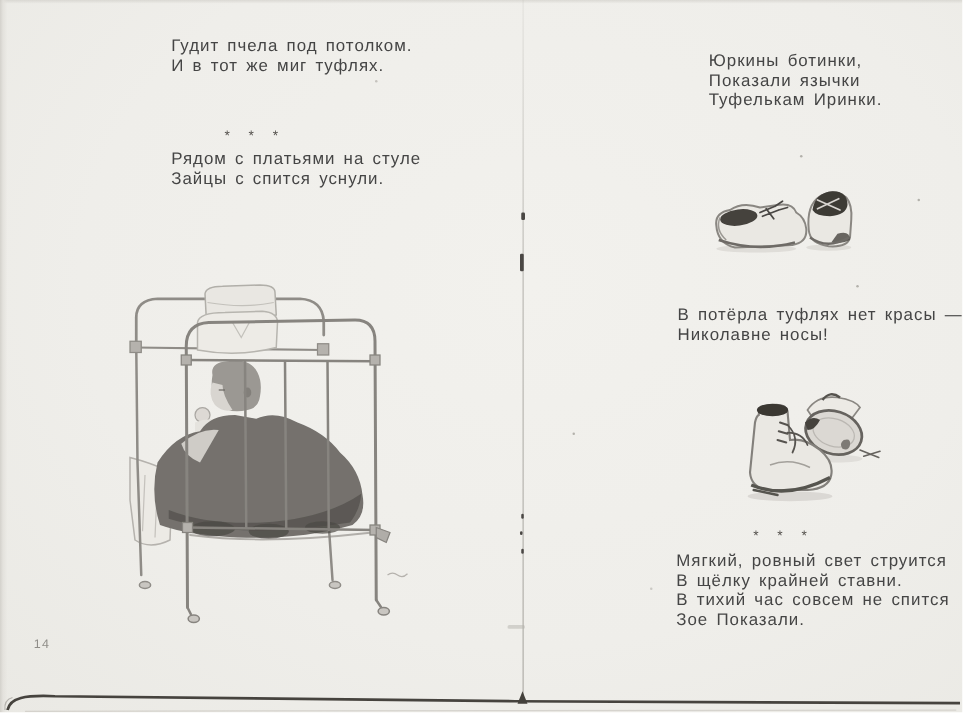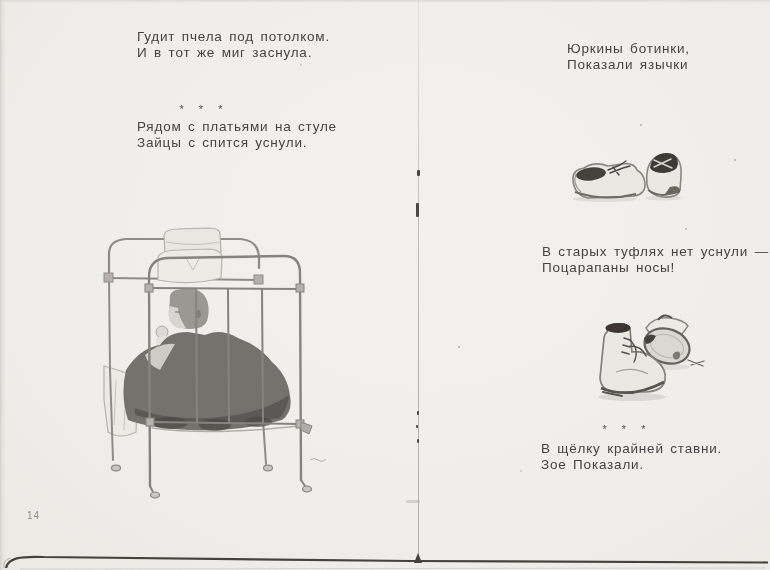--- a/index.html
+++ b/index.html
@@ -25,21 +25,21 @@
 </head>
 <body>
 
 <div class="scan">
   <div class="edge-top"></div>
   <div class="edge-left"></div>
 
   <div>
     <div class="poem" style="left:137px;top:29px">
       <div class="line">Гудит пчела под потолком.</div>
-      <div class="line">И в тот же миг заснула.</div>
+      <div class="line">И в тот же миг туфлях.</div>
     </div>
     <div class="sep" style="left:178px;top:103px;width:52px">* * *</div>
     <div class="poem" style="left:137px;top:119px">
       <div class="line">Рядом с платьями на стуле</div>
       <div class="line">Зайцы с спится уснули.</div>
     </div>
 
     <svg class="illu" style="left:60px;top:220px" width="330" height="290" viewBox="0 0 330 290">
       <defs>
           <filter id="soft">
@@ -116,20 +116,21 @@
   <div class="gspeck" style="left:416px;top:203px;width:3px;height:14px"></div>
   <div class="gspeck" style="left:417px;top:411px;width:2px;height:4px"></div>
   <div class="gspeck" style="left:416px;top:425px;width:2px;height:3px"></div>
   <div class="gspeck" style="left:417px;top:439px;width:2px;height:4px"></div>
   <div class="speck" style="left:406px;top:500px;width:14px;height:3px;opacity:.5;border-radius:2px"></div>
 
   <div>
     <div class="poem" style="left:567px;top:41px;line-height:15.5px">
       <div class="line">Юркины ботинки,</div>
       <div class="line">Показали язычки</div>
+      <div class="line">Туфелькам Иринки.</div>
     </div>
 
     <svg class="illu" style="left:550px;top:140px" width="180" height="90" viewBox="0 0 180 90">
       <g filter="url(#soft)">
         <ellipse cx="55" cy="59" rx="32" ry="3" fill="#d4d1cc" opacity="0.6"></ellipse>
         <ellipse cx="113" cy="58" rx="18" ry="2.5" fill="#d4d1cc" opacity="0.6"></ellipse>
 
         <g>
           <path d="M23,40 Q22,30 34,28 Q44,21 58,26 L72,24 Q84,22 87,30 Q94,34 95,43 Q96,54 84,56 L38,58 Q24,55 23,40 Z" fill="#eae8e3" stroke="#8a8782" stroke-width="1.6"></path>
           <ellipse cx="41" cy="34" rx="15" ry="6.5" fill="#45423e" transform="rotate(-7 41 34)"></ellipse>
@@ -142,22 +143,22 @@
           <path d="M97,44 Q95,24 106,17 Q118,10 127,18 Q132,24 131,36 L130,50 Q128,58 113,57 Q98,55 97,44 Z" fill="#eae8e3" stroke="#8a8782" stroke-width="1.6"></path>
           <path d="M100,28 Q102,14 116,13 Q128,13 128,24 Q127,32 114,33 Q103,33 100,28 Z" fill="#3d3a36"></path>
           <path d="M104,20 L122,28 M104,27 L121,19" stroke="#d8d5d0" stroke-width="1.4" stroke-linecap="round"></path>
           <path d="M120,47 Q130,44 130,52 Q122,56 115,54 Z" fill="#504d49" opacity="0.85"></path>
           <path d="M98,50 Q112,60 129,50" stroke="#6e6b66" stroke-width="2" fill="none"></path>
         </g>
       </g>
     </svg>
 
     <div class="poem" style="left:542px;top:244px">
-      <div class="line">В старых туфлях нет уснули —</div>
-      <div class="line">Поцарапаны носы!</div>
+      <div class="line">В потёрла туфлях нет красы —</div>
+      <div class="line">Николавне носы!</div>
     </div>
 
     <svg class="illu" style="left:570px;top:310px" width="160" height="100" viewBox="0 0 160 100">
       <g filter="url(#soft)">
         <ellipse cx="62" cy="87" rx="34" ry="4" fill="#d2cfca" opacity="0.7"></ellipse>
         <ellipse cx="100" cy="57" rx="20" ry="3" fill="#d6d3ce" opacity="0.6"></ellipse>
 
         <g>
           <path d="M76,18 Q84,6 100,8 Q114,10 118,16 L112,24 Q90,26 80,24 Z" fill="#eceae5" stroke="#8a8782" stroke-width="1.4"></path>
           <path d="M88,10 Q94,2 102,8" stroke="#55524e" stroke-width="2" fill="none"></path>
@@ -176,21 +177,23 @@
           <path d="M46,62 Q62,56 78,64" stroke="#a3a09b" stroke-width="1.2" fill="none"></path>
           <path d="M31,78 Q60,90 94,72" stroke="#57544f" stroke-width="2.6" fill="none"></path>
           <path d="M33,82 L52,86" stroke="#57544f" stroke-width="2" stroke-linecap="round"></path>
         </g>
       </g>
     </svg>
 
     <div class="sep" style="left:601px;top:423px;width:52px">* * *</div>
 
     <div class="poem" style="left:541px;top:441px;line-height:15.5px">
+      <div class="line">Мягкий, ровный свет струится</div>
       <div class="line">В щёлку крайней ставни.</div>
+      <div class="line">В тихий час совсем не спится</div>
       <div class="line">Зое Показали.</div>
     </div>
   </div>
 
   <div class="speck" style="left:640px;top:124px;width:2px;height:2px"></div>
   <div class="speck" style="left:734px;top:159px;width:2px;height:2px"></div>
   <div class="speck" style="left:685px;top:228px;width:2px;height:2px"></div>
   <div class="speck" style="left:458px;top:346px;width:2px;height:2px"></div>
   <div class="speck" style="left:300px;top:64px;width:2px;height:2px;opacity:.7"></div>
   <div class="speck" style="left:520px;top:470px;width:2px;height:2px;opacity:.6"></div>

